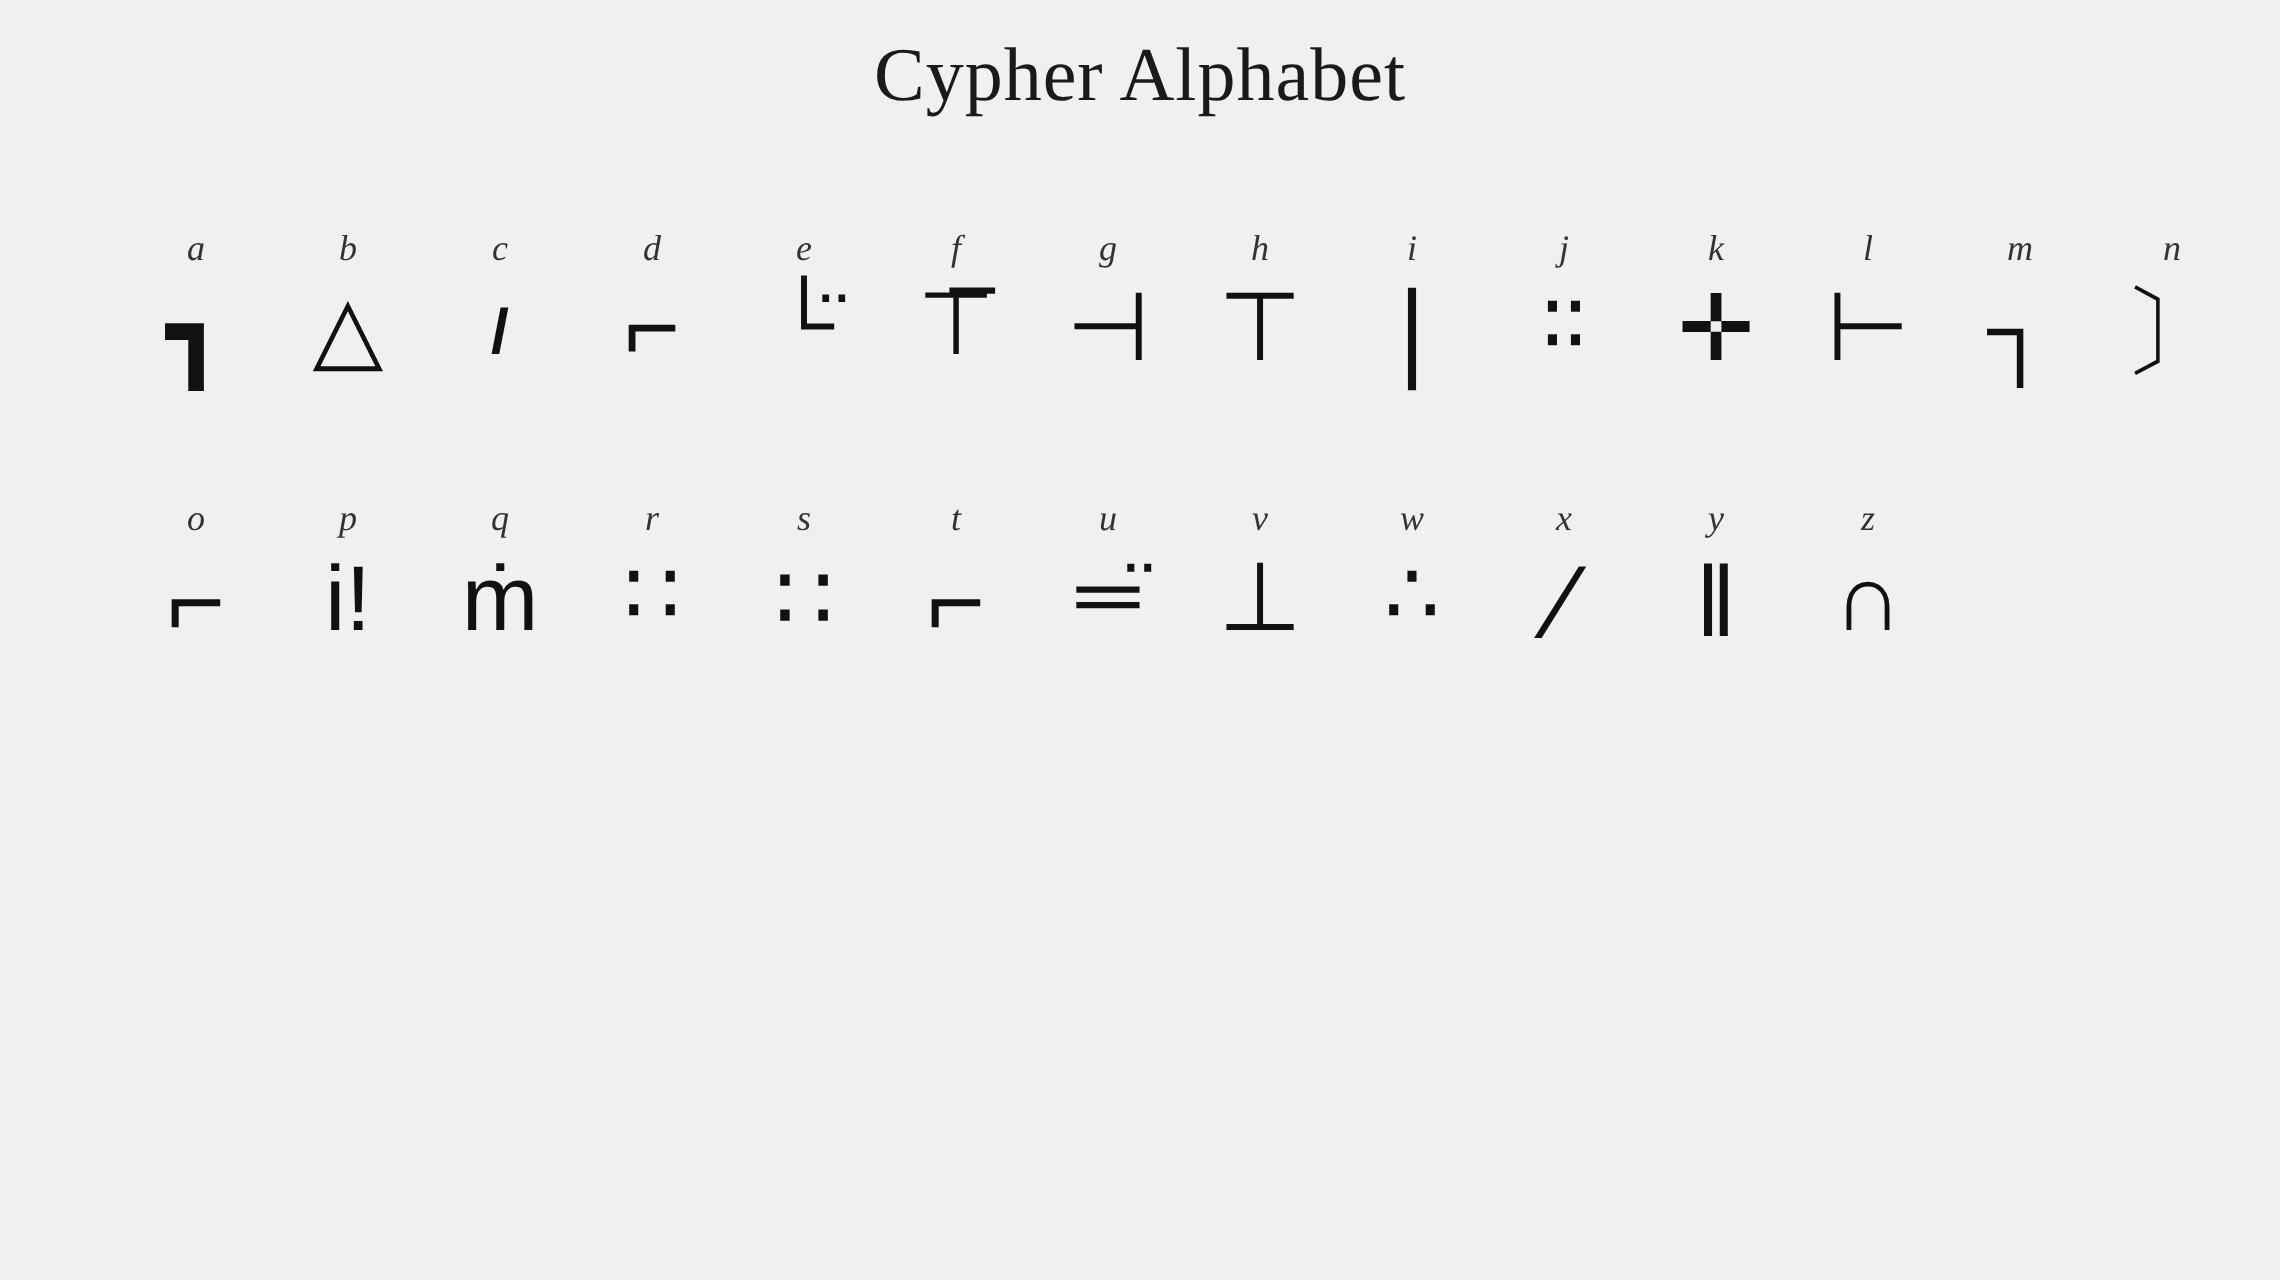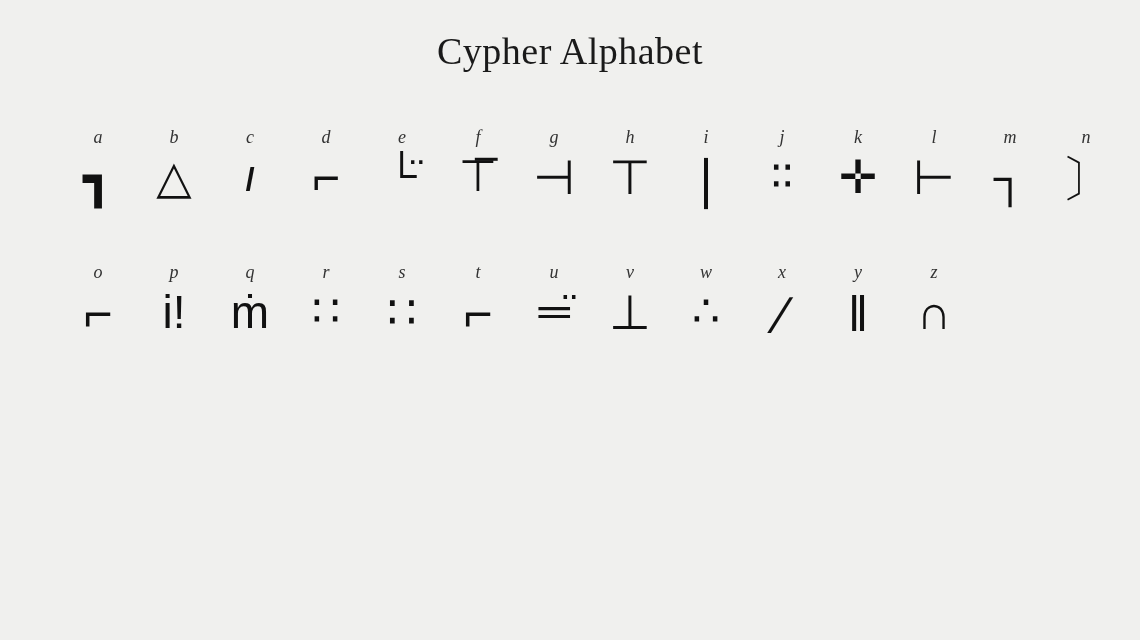--- a/index.html
+++ b/index.html
@@ -18,21 +18,21 @@
       flex-direction: column;
       align-items: center;
       justify-content: flex-start;
       padding-top: 10px;
     }
 
     .page-title {
       font-size: 38px;
       font-weight: normal;
       color: #1a1a1a;
-      margin-top: 19px;
+      margin-top: 6px;
       margin-bottom: 55px;
       letter-spacing: 0.5px;
     }
 
     .alphabet-section {
       display: flex;
       flex-direction: column;
       align-items: flex-start;
       width: 1020px;
       margin-bottom: 40px;

